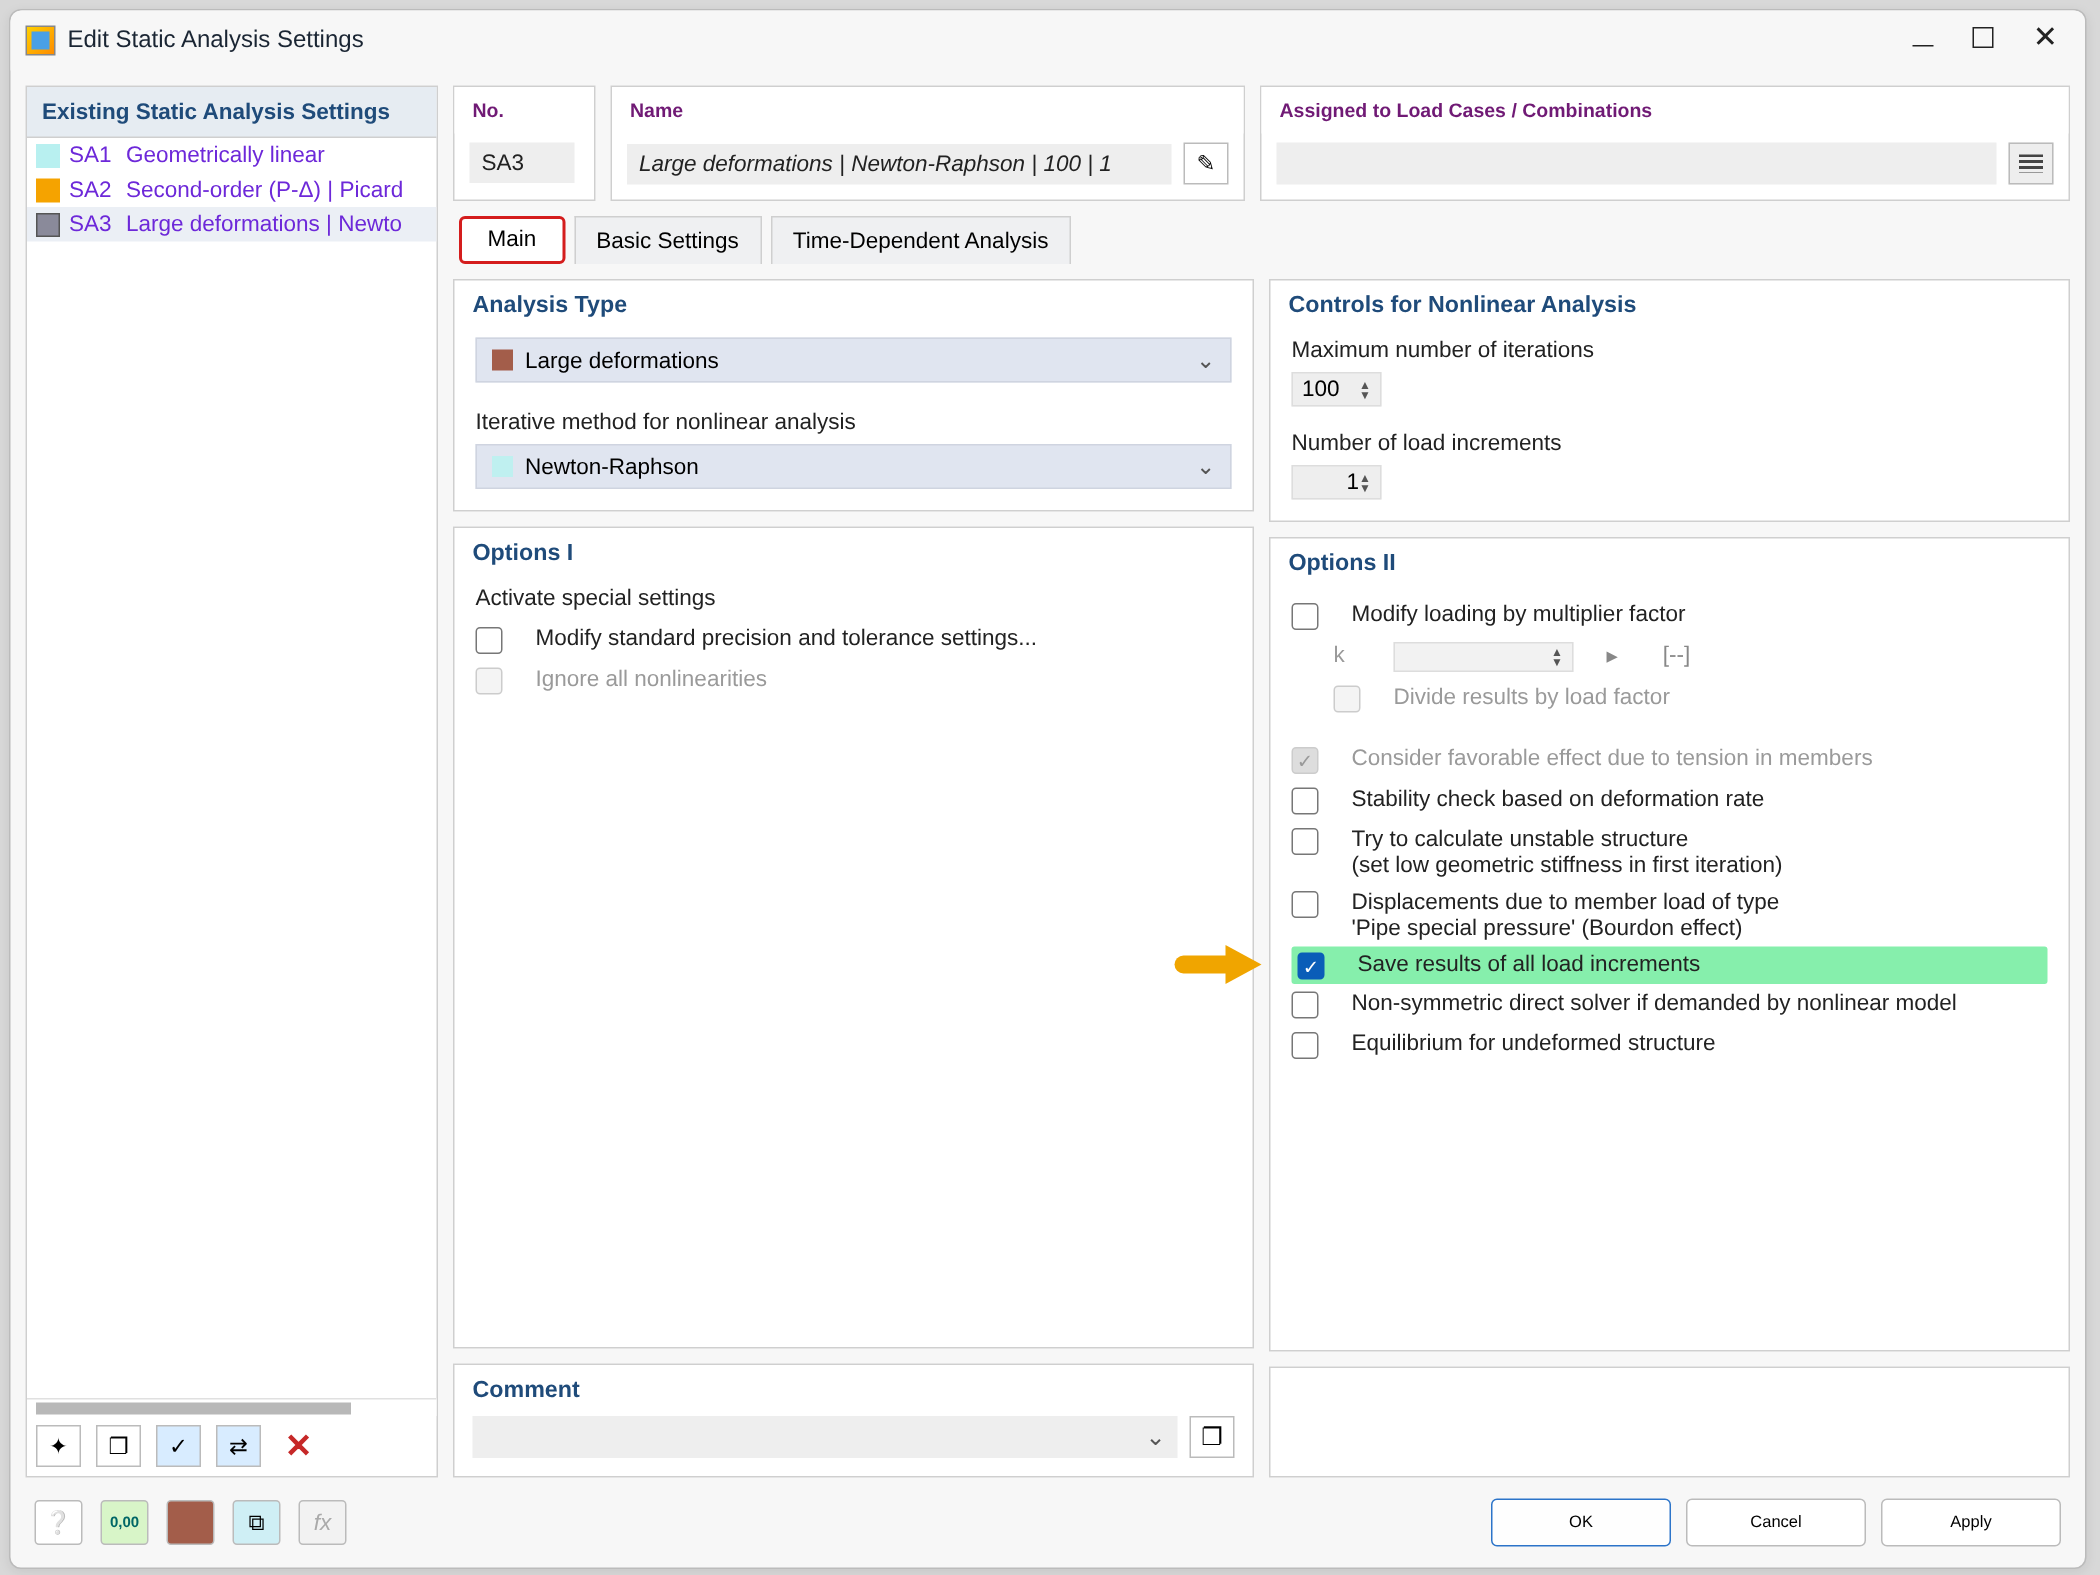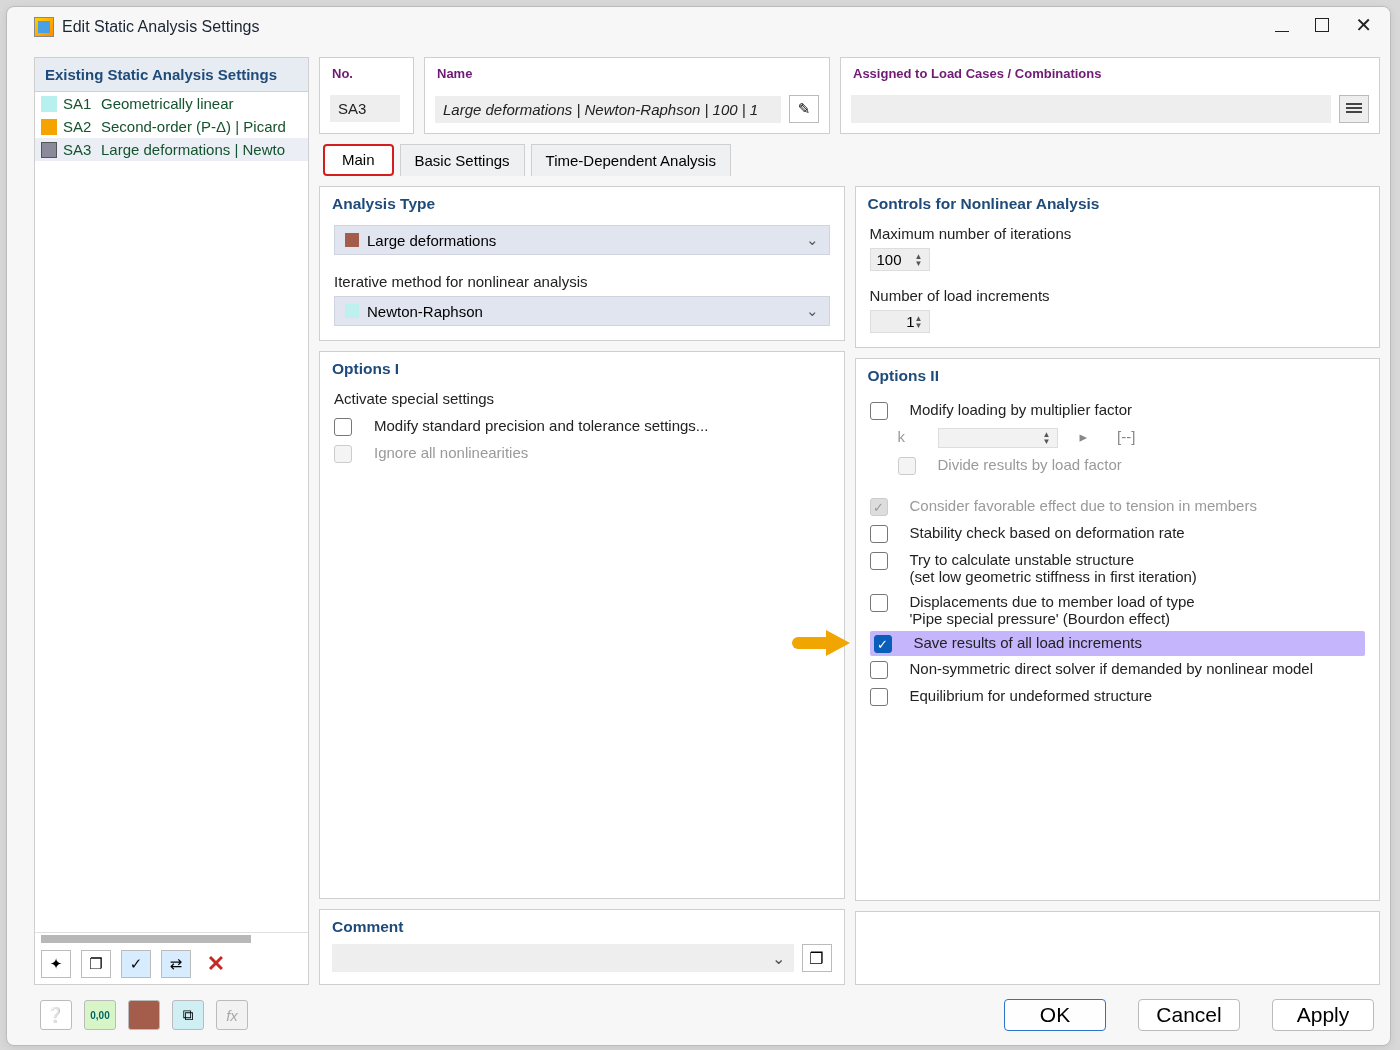--- a/index.html
+++ b/index.html
@@ -1,36 +1,36 @@
 <!DOCTYPE html>
 <html><head>
 <meta charset="utf-8">
 <style>
 * { box-sizing: border-box; margin: 0; padding: 0; font-family: "Segoe UI", Arial, sans-serif; }
 body { background: #d8d8d8; width: 1400px; height: 1050px; overflow: hidden; padding: 6px; }
 
-.window { background: #f7f7f7; border: 1px solid #bbb; border-radius: 8px; width: 1385px; height: 1040px; display: flex; flex-direction: column; box-shadow: 0 2px 8px rgba(0,0,0,0.08); padding-left: 17px; }
+.window { background: #f7f7f7; border: 1px solid #bbb; border-radius: 8px; width: 1385px; height: 1040px; display: flex; flex-direction: column; box-shadow: 0 2px 8px rgba(0,0,0,0.08); }
 
 .titlebar { display: flex; align-items: center; padding: 6px 10px; height: 40px; border-top-left-radius:8px; border-top-right-radius:8px; background:#f7f7f7;}
 .titlebar .app-icon { width:20px; height:20px; background: linear-gradient(135deg,#ffd000,#ff8c00); margin-right:8px; border:1px solid #888; display:inline-block; position:relative;}
 .titlebar .app-icon::after{ content:""; position:absolute; inset:3px; background:#4aa0e6;}
 .titlebar .title-text { font-size:16px; color:#1a2533; flex:1;}
 .titlebar .winbtns { display:flex; gap:26px; font-size:16px; color:#222; padding-right:8px;}
 .titlebar .winbtns span{ cursor:default; }
 .winbtn-box{ width:14px; height:14px; border:1.5px solid #222; display:inline-block;}
 .minline{ display:inline-block; width:14px; border-bottom:1.5px solid #222;}
 .closex{ font-size:20px; line-height:14px;}
 
 .body-grid{ display:grid; grid-template-columns: 275px 1fr; grid-template-rows: 1fr auto; gap:10px; padding:10px; flex:1; min-height:0;}
 
 
 .sidebar{ background:#fff; border:1px solid #cfcfcf; display:flex; flex-direction:column; min-height:0;}
 .sidebar-header{ background:#e6ecf2; color:#1f4b7a; font-weight:600; font-size:15px; padding:8px 10px; border-bottom:1px solid #cfcfcf;}
 .sidebar-list{ flex:1; overflow:hidden;}
-.sidebar-row{ display:flex; align-items:center; padding:3px 6px; font-size:15px; color:#14532d; white-space:nowrap; overflow:hidden;}
+.sidebar-row{ display:flex; align-items:center; padding:3px 6px; font-size:15px; color:#6d28d9; white-space:nowrap; overflow:hidden;}
 .sidebar-row .sw{ width:16px;height:16px;margin-right:6px; flex-shrink:0;}
 .sw-cyan{background:#b8f0f0;}
 .sw-orange{background:#f5a300;}
 .sw-gray{background:#8a8a9a; border:1px solid #555;}
 .sidebar-row.selected{ background:#ebeff5; }
 .sidebar-row .code{ width:38px;}
 .sidebar-scroll{ height:12px; background:#fff; border-top:1px solid #e0e0e0; padding:2px 6px;}
 .sidebar-scroll .thumb{ height:8px; width:210px; background:#b8b8b8;}
 
 .sidebar-tools{ display:flex; gap:10px; padding:6px; }
@@ -91,38 +91,38 @@
 .spinner .arrows{ display:flex; flex-direction:column; font-size:8px; line-height:7px; color:#555;}
 .spinner.disabled{ background:#f2f2f2; color:#aaa;}
 
 .indent{ padding-left:28px;}
 .unit{ color:#888; font-size:15px; margin-left:8px;}
 
 .arrow-callout{ position:absolute; left:-78px; top:0; width:60px; height:24px;}
 .arrow-body{ position:absolute; left:0; top:6px; width:38px; height:12px; background:#f0a500; border-radius:6px 0 0 6px;}
 .arrow-head{ position:absolute; left:34px; top:-1px; width:0;height:0; border-left:24px solid #f0a500; border-top:13px solid transparent; border-bottom:13px solid transparent;}
 
-.highlight-row{ background:#c4b5fd; border-radius:2px; padding:3px 4px; position:relative;}
+.highlight-row{ background:#86efac; border-radius:2px; padding:3px 4px; position:relative;}
 
 
 .comment-panel{ }
 .comment-body{ display:flex; gap:8px; padding:0 12px 12px;}
 .comment-drop{ flex:1; background:#eee; height:28px; display:flex; align-items:center; justify-content:flex-end; padding:0 8px; color:#555;}
 .comment-copy{ width:30px;height:28px; border:1px solid #bbb; background:#fff; display:flex;align-items:center;justify-content:center;}
 
 
 .footer-row{ grid-column:1/3; display:flex; align-items:center; gap:12px; padding:4px 6px;}
 .footer-left{ display:flex; gap:12px;}
 .foot-btn{ width:32px;height:30px; border:1px solid #bbb; background:#fff; display:flex;align-items:center;justify-content:center; font-size:15px; border-radius:3px;}
 .foot-btn.bg-green{ background:#d8f5c8;}
 .foot-btn.bg-brown{ background:#a35d4a;}
 .foot-btn.bg-cyan{ background:#cfeff5;}
 .foot-btn.disabled{ color:#aaa; background:#f2f2f2;}
 .footer-right{ margin-left:auto; display:flex; gap:10px;}
-.dlg-btn{ width:102px; height:32px; border:1px solid #bbb; background:#fff; border-radius:4px; font-size:21px; cursor:default;margin-left:22px;}
+.dlg-btn{ width:120px; height:32px; border:1px solid #bbb; background:#fff; border-radius:4px; font-size:11px; cursor:default;}
 .dlg-btn.primary{ border:1.5px solid #2c74c9; background:#fefefe;}
 </style>
 </head>
 <body>
 
 <div class="window">
 
   <div class="titlebar">
     <span class="app-icon"></span>
     <span class="title-text">Edit Static Analysis Settings</span>

